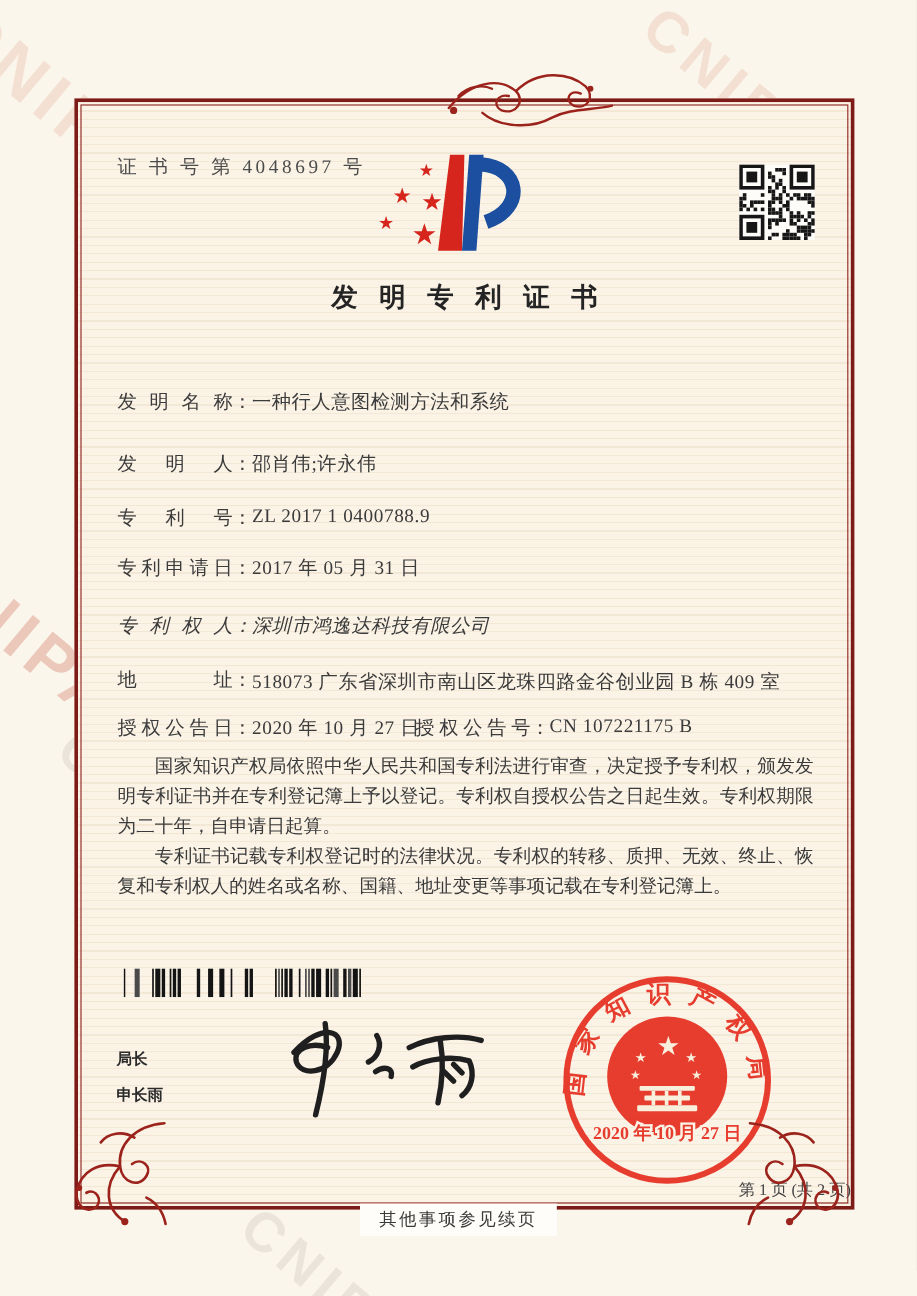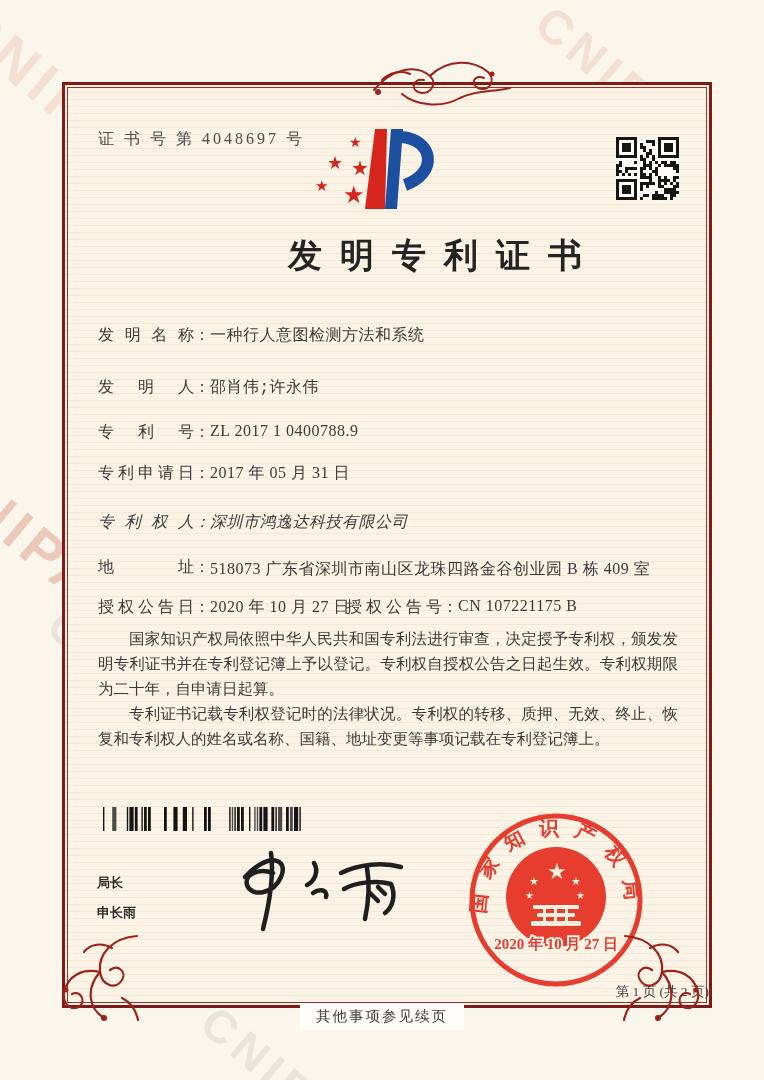--- a/index.html
+++ b/index.html
@@ -35,22 +35,22 @@
 
   .cert-no {
     position:absolute; left:33px; top:44px;
     font-size:16px; letter-spacing:3px; color:#4c4c4c;
   }
   .logo { position:absolute; left:238px; top:40px; }
   .qr   { position:absolute; left:551px; top:52px; }
 
   .title {
     position:absolute; left:0; top:148px; width:100%;
-    text-align:center; font-size:34px; font-weight:700; color:#242424;
-    letter-spacing:18px; padding-left:18px;margin-left:48px;
+    text-align:center; font-size:22px; font-weight:700; color:#242424;
+    letter-spacing:18px; padding-left:18px;
   }
 
   .field-row { position:absolute; left:33px; width:578px; font-size:16px; color:#3b3b3b; }
   .flabel {
     display:inline-block; width:96px; text-align:justify; text-align-last:justify;
     vertical-align:top;
   }
   .fcolon { display:inline-block; width:16px; vertical-align:top; }
   .fvalue { display:inline-block; vertical-align:top; letter-spacing:0.5px; }
   .fvalue.wrap { width:452px; line-height:23px; }
@@ -245,21 +245,21 @@
         <rect x="45" y="60" width="3" height="3" fill="#161616"></rect>
         <rect x="48" y="60" width="3" height="3" fill="#161616"></rect>
         <rect x="54" y="60" width="3" height="3" fill="#161616"></rect>
       </svg>
 
     <div class="title">发明专利证书</div>
 
     <div class="field-row" style="top:240px;">
       <span class="flabel">发明名称</span><span class="fcolon">：</span><span class="fvalue">一种行人意图检测方法和系统</span>
     </div>
-    <div class="field-row" style="top:292px;font-family:Liberation Mono, monospace;">
+    <div class="field-row" style="top:292px;">
       <span class="flabel">发明人</span><span class="fcolon">：</span><span class="fvalue">邵肖伟;许永伟</span>
     </div>
     <div class="field-row" style="top:337px;">
       <span class="flabel">专利号</span><span class="fcolon">：</span><span class="fvalue">ZL 2017 1 0400788.9</span>
     </div>
     <div class="field-row" style="top:378px;">
       <span class="flabel">专利申请日</span><span class="fcolon">：</span><span class="fvalue">2017 年 05 月 31 日</span>
     </div>
     <div class="field-row" style="top:427px;font-style:italic;">
       <span class="flabel">专利权人</span><span class="fcolon">：</span><span class="fvalue">深圳市鸿逸达科技有限公司</span>

